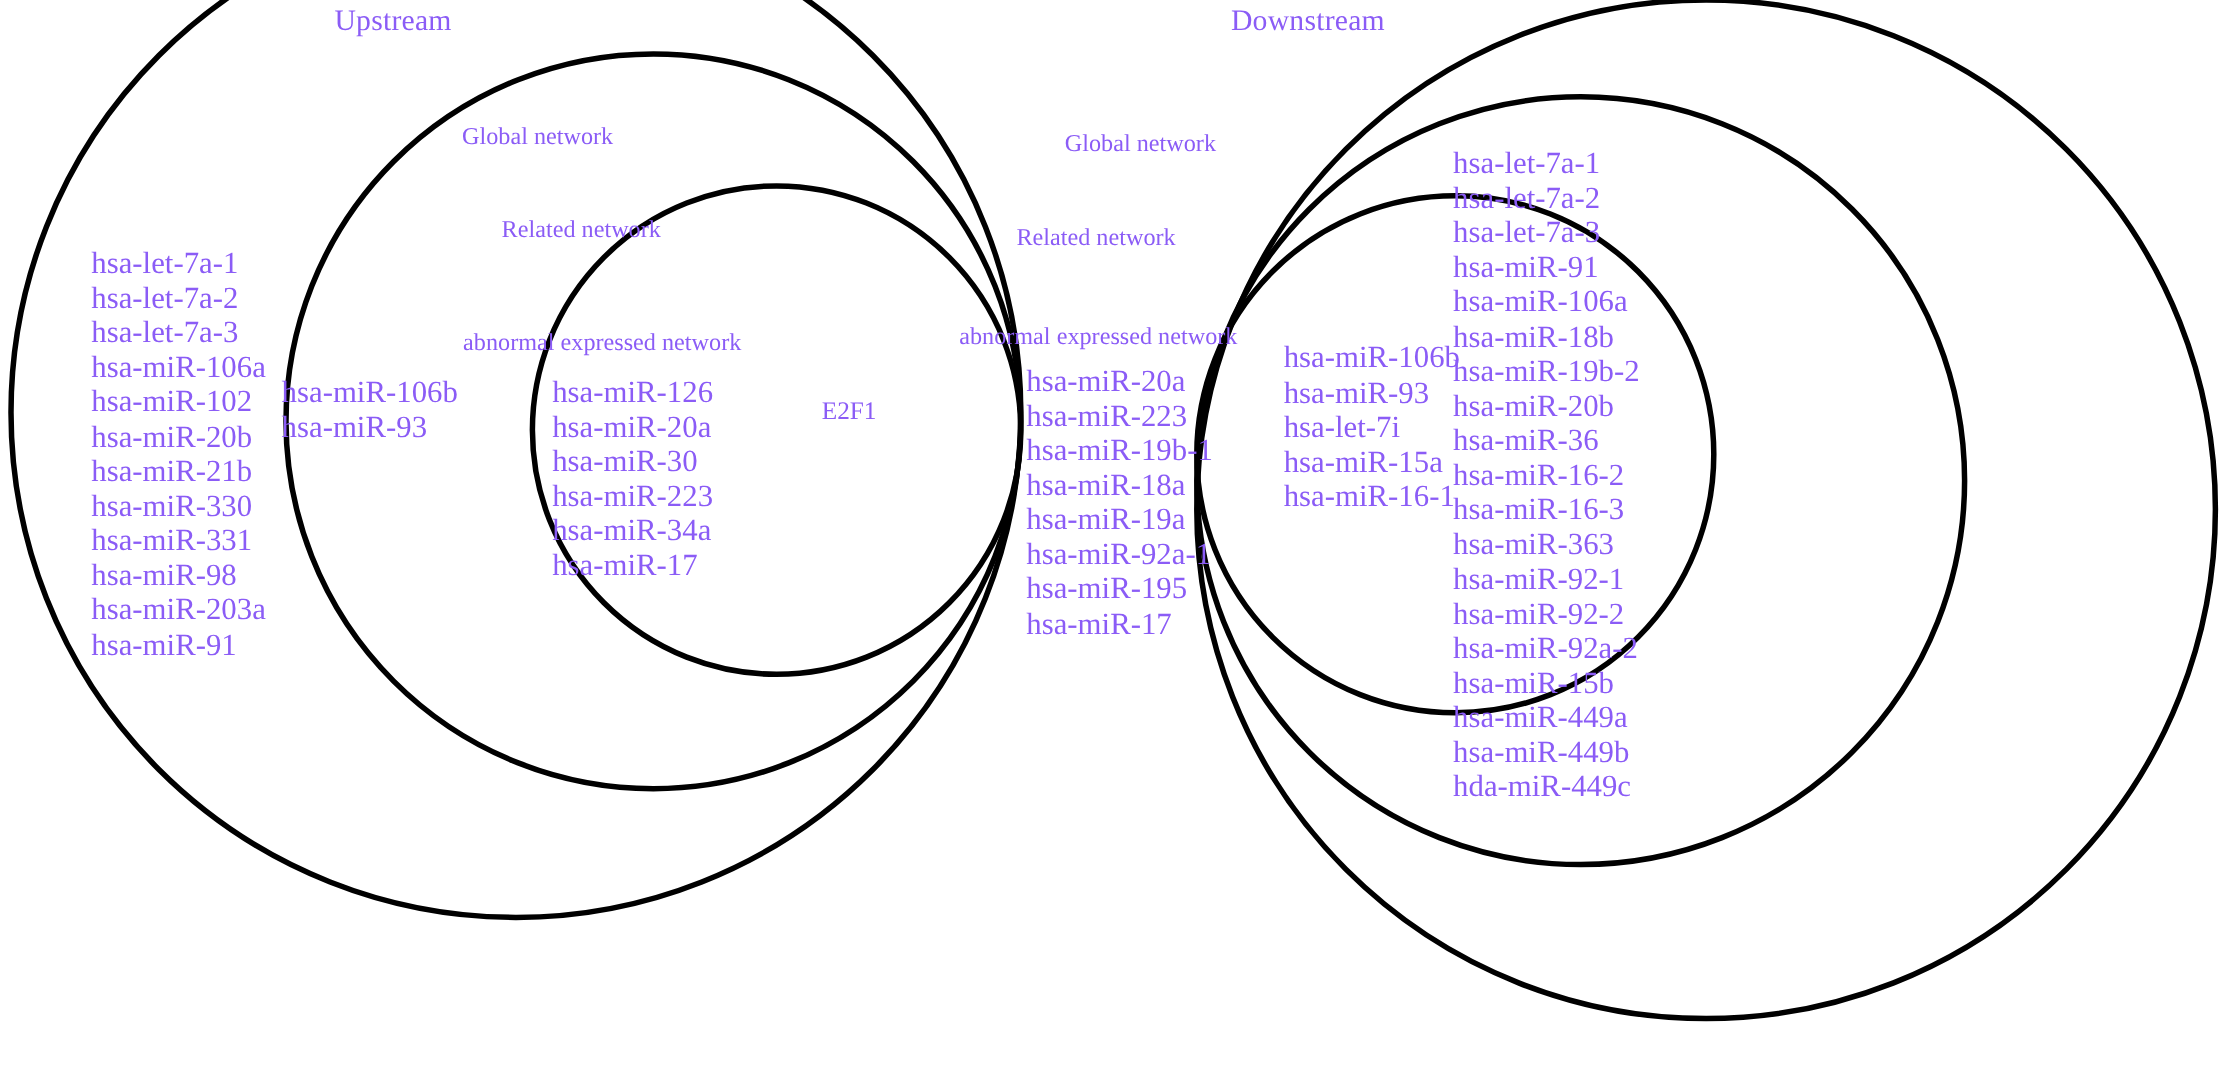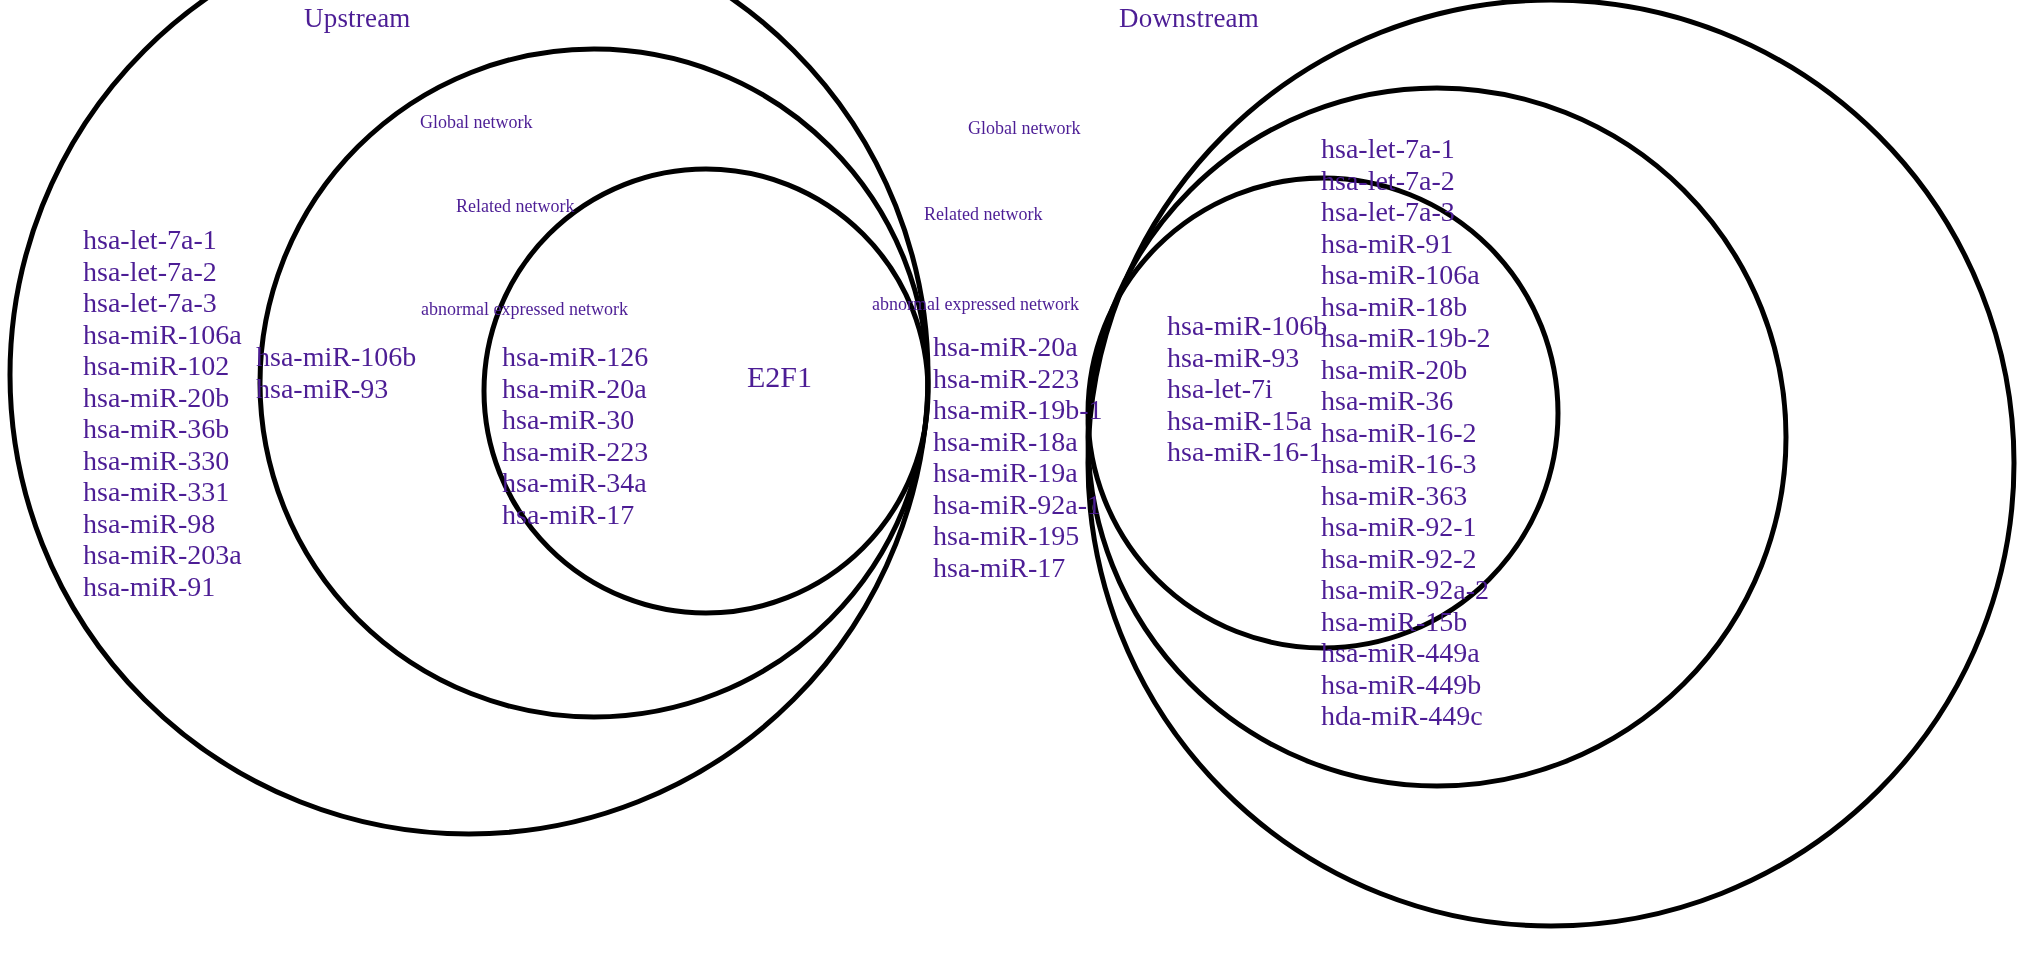--- a/index.html
+++ b/index.html
@@ -6,21 +6,21 @@
     margin: 0;
     padding: 0;
     background: #ffffff;
   }
   #page {
     position: relative;
     width: 2031px;
     height: 978px;
     background: #ffffff;
     font-family: "Liberation Serif", "DejaVu Serif", serif;
-    color: #4c1d95;
+    color: #8b5cf6;
     overflow: hidden;
   }
   #diagram-svg {
     position: absolute;
     left: 0;
     top: 0;
     width: 2031px;
     height: 978px;
   }
   .circle-outline {
@@ -31,25 +31,25 @@
   .lbl {
     position: absolute;
     white-space: nowrap;
     line-height: 1.0;
   }
   .section-title {
     font-size: 27px;
     letter-spacing: 0.2px;
   }
   .ring-label {
-    font-size: 18px;
+    font-size: 22px;
     text-align: right;
   }
   .center-label {
-    font-size: 30px;
+    font-size: 23px;
   }
   .mir-list {
     position: absolute;
     display: flex;
     flex-direction: column;
   }
   .mir-list .item {
     font-size: 28px;
     line-height: 31.5px;
     white-space: nowrap;
@@ -101,21 +101,21 @@
 
   <div class="lbl ring-label" id="up-abnormal-label">abnormal expressed  network</div>
 
   <div class="mir-list" id="up-outer-list">
       <div class="item">hsa-let-7a-1</div>
       <div class="item">hsa-let-7a-2</div>
       <div class="item">hsa-let-7a-3</div>
       <div class="item">hsa-miR-106a</div>
       <div class="item">hsa-miR-102</div>
       <div class="item">hsa-miR-20b</div>
-      <div class="item">hsa-miR-36b</div>
+      <div class="item">hsa-miR-21b</div>
       <div class="item">hsa-miR-330</div>
       <div class="item">hsa-miR-331</div>
       <div class="item">hsa-miR-98</div>
       <div class="item">hsa-miR-203a</div>
       <div class="item">hsa-miR-91</div>
     </div>
 
   <div class="mir-list" id="up-global-list">
       <div class="item">hsa-miR-106b</div>
       <div class="item">hsa-miR-93</div>

